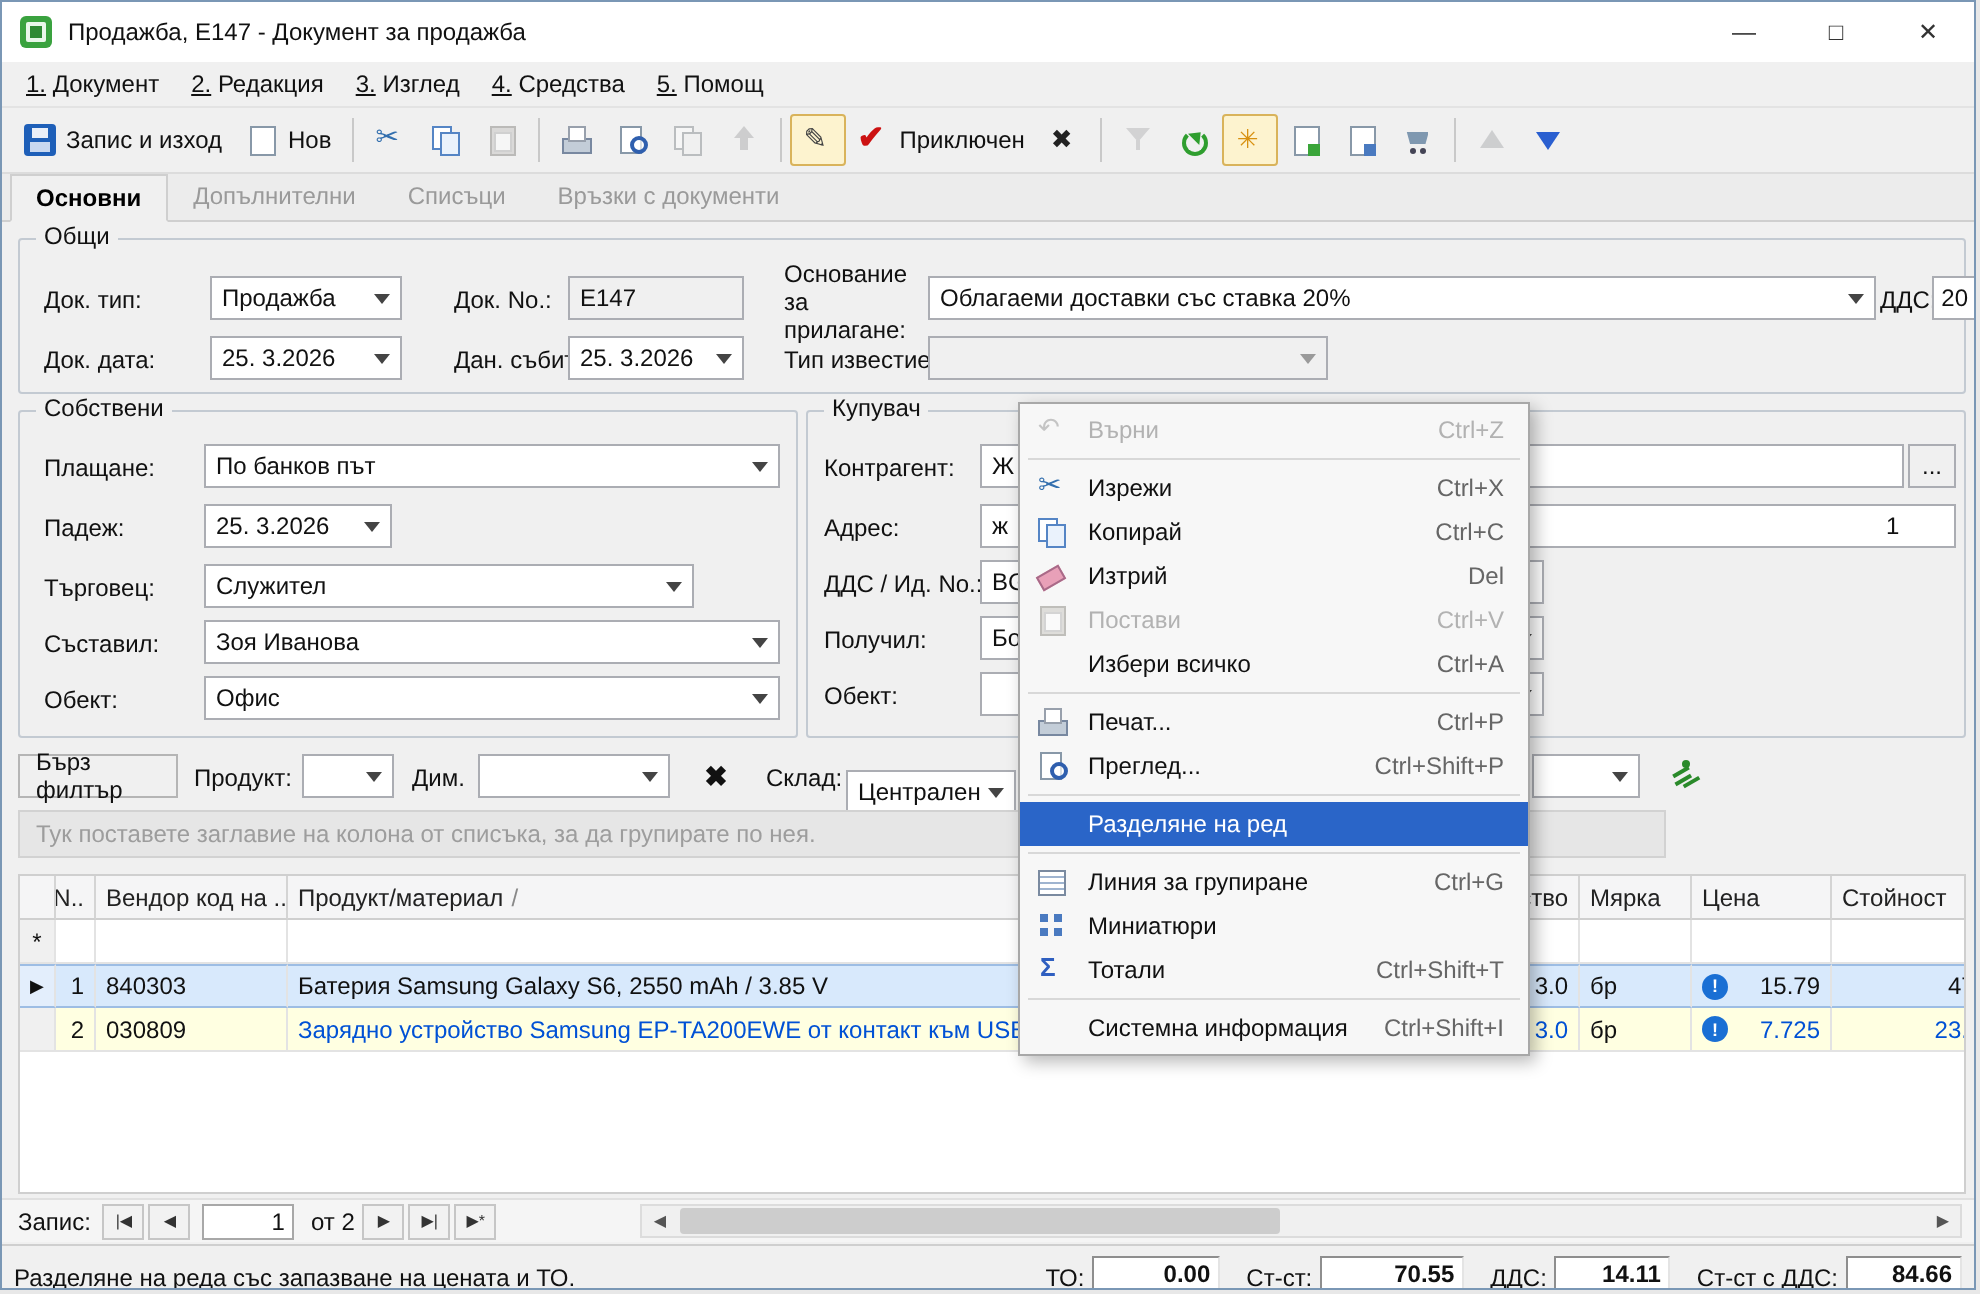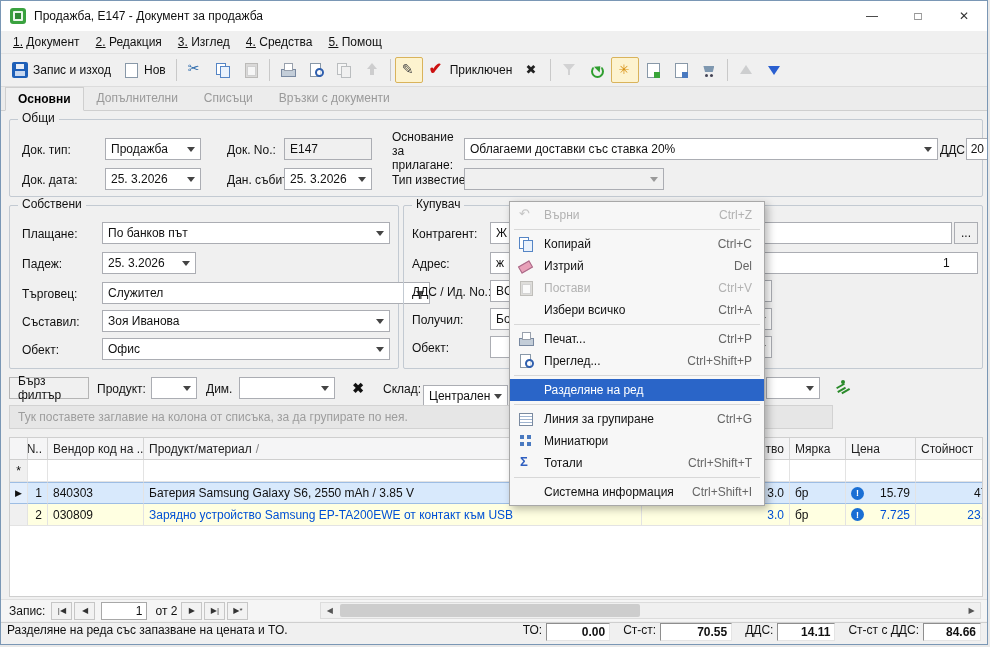--- a/index.html
+++ b/index.html
@@ -108,21 +108,21 @@
   .blue-t{color:#0051d5;}
   .sorti{color:#888;margin-left:4px;}
   
   .navbar{position:absolute;left:0;top:598px;right:0;height:22px;background:#f5f5f5;display:flex;align-items:center;padding-left:8px;border-top:1px solid #e0e0e0;}
   .nbtn{width:21px;height:18px;border:1px solid #c6c6c6;background:#f2f2f2;display:flex;align-items:center;justify-content:center;font-size:8px;color:#333;margin-right:2px;flex:none;}
   .recbox{width:46px;height:18px;background:#fff;border:1px solid #a8a8a8;display:flex;align-items:center;justify-content:flex-end;padding:0 4px;margin:0 4px;}
   .hscroll{flex:1;height:17px;margin-left:70px;margin-right:6px;display:flex;align-items:center;background:#f0f0f0;border:1px solid #dcdcdc;}
   .harr{width:17px;height:15px;display:flex;align-items:center;justify-content:center;font-size:8px;color:#555;background:#f0f0f0;flex:none;}
   .hthumb{width:300px;height:13px;background:#cdcdcd;border-radius:2px;margin-left:2px;}
   
-  .statusbar{position:absolute;left:0;top:621px;right:0;height:24px;background:#f0f0f0;border-top:1px solid #cfcfcf;display:flex;align-items:flex-start;padding:0 6px;}
+  .statusbar{position:absolute;left:0;top:621px;right:0;height:24px;background:#f0f0f0;border-top:1px solid #cfcfcf;display:flex;align-items:flex-end;padding:0 6px;}
   .sb-msg{flex:1;white-space:nowrap;overflow:hidden;}
   .sb-lbl{margin-left:13px;margin-right:4px;white-space:nowrap;}
   .sb-box{height:18px;background:#fff;border:1px solid;border-color:#8e8e8e #e4e4e4 #e4e4e4 #8e8e8e;display:flex;align-items:center;justify-content:flex-end;padding:0 4px;font-weight:bold;}
   
   .ctx{position:absolute;left:508px;top:200px;width:256px;background:#f7f7f7;border:1px solid #a8a8a8;box-shadow:3px 3px 8px rgba(0,0,0,.28);padding:2px 0;z-index:50;}
   .mi{position:relative;height:22px;display:flex;align-items:center;padding:0 12px 0 34px;}
   .mi .ic{position:absolute;left:8px;top:3px;}
   .mi-l{flex:1;white-space:nowrap;}
   .mi-sc{color:#666;margin-left:16px;white-space:nowrap;}
   .mi.disab .mi-l,.mi.disab .mi-sc{color:#b2b2b2;}
@@ -275,21 +275,21 @@
     <div class="combo" style="left:92px;top:16px;width:288px;">
       <span>По банков път</span>
         <span class="arr"></span>
     </div>
     <span class="lbl" style="left:12px;top:51px;">Падеж:</span>
     <div class="combo" style="left:92px;top:46px;width:94px;">
       <span>25. 3.2026</span>
         <span class="arr"></span>
     </div>
     <span class="lbl" style="left:12px;top:81px;">Търговец:</span>
-    <div class="combo" style="left:92px;top:76px;width:328px;">
+    <div class="combo" style="left:92px;top:76px;width:245px;">
       <span>Служител</span>
         <span class="arr"></span>
     </div>
     <span class="lbl" style="left:12px;top:109px;">Съставил:</span>
     <div class="combo" style="left:92px;top:104px;width:288px;">
       <span>Зоя Иванова</span>
         <span class="arr"></span>
     </div>
     <span class="lbl" style="left:12px;top:137px;">Обект:</span>
     <div class="combo" style="left:92px;top:132px;width:288px;">
@@ -435,20 +435,25 @@
   </div>
 
   <div class="ctx">
     <div class="mi disab">
       <span class="ic ic-undo"></span>
       <span class="mi-l">Върни</span>
       <span class="mi-sc">Ctrl+Z</span>
     </div>
     <div class="msep"></div>
     <div class="mi">
+      <span class="ic ic-cut"></span>
+      <span class="mi-l">Изрежи</span>
+      <span class="mi-sc">Ctrl+X</span>
+    </div>
+    <div class="mi">
       <span class="ic ic-copy"></span>
       <span class="mi-l">Копирай</span>
       <span class="mi-sc">Ctrl+C</span>
     </div>
     <div class="mi">
       <span class="ic ic-erase"></span>
       <span class="mi-l">Изтрий</span>
       <span class="mi-sc">Del</span>
     </div>
     <div class="mi disab">

